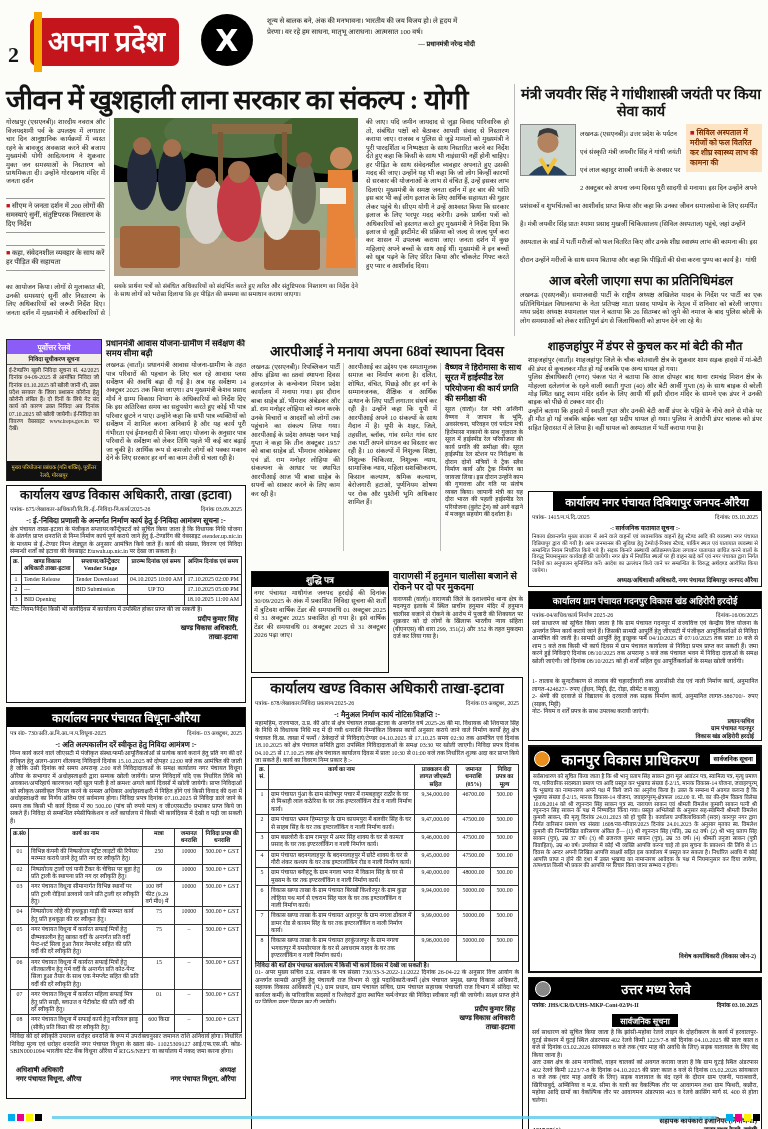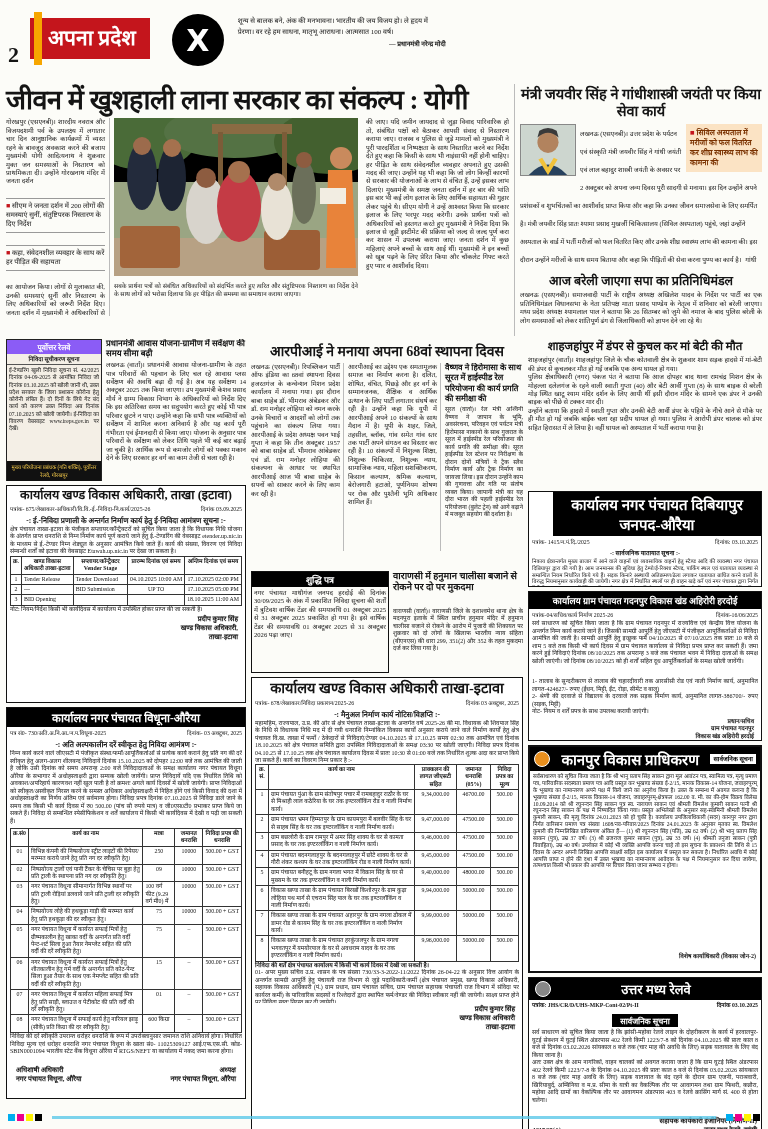--- a/index.html
+++ b/index.html
@@ -7,22 +7,22 @@
   .page{ width:768px; height:1129px; margin:0 auto; background:#fcfcf8; color:#141414;
          font-family:"Liberation Serif","DejaVu Serif",serif; position:relative; overflow:hidden; }
   .t{ font-size:6.6px; line-height:1.28; text-align:justify; }
   .tt{ font-size:6px; line-height:1.25; text-align:justify; }
   b,.b{ font-weight:bold; }
   .ctr{ text-align:center; }
 
   
   .hdr{ height:84px; display:flex; align-items:flex-start; padding:8px 10px 0 8px; position:relative; }
   .pgnum{ font-size:22px; font-weight:bold; margin-top:34px; width:20px; }
-  .secbox{ background:#c4151c; color:#fff; font-weight:bold; font-size:21px; padding:10px 14px 10px 18px;
-           position:relative; margin:10px 6px 0 2px; line-height:1; }
+  .secbox{ background:#c4151c; color:#fff; font-weight:bold; font-size:28px; padding:10px 14px 10px 18px;
+           position:relative; margin:10px 6px 0 2px; line-height:1;border-radius:7px; }
   .secbox:before{ content:""; position:absolute; left:4px; top:-6px; bottom:-6px; width:8px; background:#f7a600; }
   .mast{ width:238px; text-align:center; margin-top:4px; }
   .dateline{ font-size:8.5px; letter-spacing:.4px; padding-bottom:3px; border-bottom:1px solid #222; }
   .mastrow{ display:flex; align-items:center; justify-content:center; gap:5px; padding-top:3px; }
   .mastname{ font-size:20px; font-weight:bold; letter-spacing:1px; }
   .mastsmall{ font-size:6px; display:block; text-align:left; color:#c4151c; }
   .website{ font-size:9px; color:#555; }
   .xwrap{ margin:6px 14px 0 16px; }
   .xcirc{ width:52px; height:52px; border-radius:50%; background:#000; color:#fff; display:flex;
           align-items:center; justify-content:center; font-family:"DejaVu Sans",sans-serif; font-weight:bold; font-size:30px; }
@@ -78,21 +78,21 @@
 
   .rpi-head{ font-size:14px; font-weight:bold; text-align:center; padding:2px 0 3px; }
   .rpi-cols{ display:flex; gap:4px; height:188px; overflow:hidden; }
   .rpi-c{ flex:1; border-right:0.5px solid #bbb; padding-right:3px; }
   .vcol{ width:78px; }
   .v-h{ font-size:8.2px; font-weight:bold; line-height:1.25; padding-bottom:2px; }
 
   .shvrow{ display:flex; gap:4px; height:102px; overflow:hidden; margin-top:20px; }
   .shuddhi{ width:138px; border:1.2px solid #111; }
   .shuddhi-h{ background:#000; color:#fff; font-weight:bold; font-size:9px; text-align:center; padding:1px; }
-  .var-h{ font-size:9.5px; font-weight:bold; line-height:1.2; padding-bottom:14px; }
+  .var-h{ font-size:9.5px; font-weight:bold; line-height:1.2; padding-bottom:2px; }
 
   .shj-h{ font-size:11.5px; font-weight:bold; text-align:center; line-height:1.15; padding:1px 0 3px; }
   .shj{ height:148px; overflow:hidden; }
 
   .kda-bar{ background:#000; color:#fff; display:flex; align-items:center; padding:2px 4px; gap:5px; }
   .kda-name{ font-size:15px; font-weight:bold; flex:1; text-align:center; }
   .kda-badge{ background:#fff; color:#000; font-size:6.4px; font-weight:bold; text-align:center; padding:1px 3px; line-height:1.2; }
   .logo-circ{ width:16px; height:16px; border-radius:50%; background:#e88f1e; border:1.5px solid #fff; }
   .ncr-bar{ background:#000; color:#fff; display:flex; align-items:center; gap:6px; padding:2px 6px; }
   .ncr-name{ flex:1; text-align:center; font-size:13px; font-weight:bold; }
@@ -450,21 +450,21 @@
 
     <div class="colR">
       <div class="shj">
         <div class="shj-h">शाहजहांपुर में डंपर से कुचल कर मां बेटी की मौत</div>
         <div class="t">शाहजहांपुर (वार्ता)। शाहजहांपुर जिले के चौक कोतवाली क्षेत्र के शुक्रवार शाम सड़क हादसे में मां-बेटी की डंपर से कुचलकर मौत हो गई जबकि एक अन्य घायल हो गया।</div>
         <div class="t">पुलिस क्षेत्राधिकारी (नगर) पंकज पंत ने बताया कि आज दोपहर बाद थाना रामचंद्र मिशन क्षेत्र के मोहल्ला दलेलगंज के रहने वाली स्वाती गुप्ता (40) और बेटी आर्वी गुप्ता (8) के साथ बाइक से बरेली मोड़ स्थित खाटू श्याम मंदिर दर्शन के लिए आयी थीं इसी दौरान मंदिर के सामने एक डंपर ने उनकी बाइक को पीछे से टक्कर मार दी।</div>
         <div class="t">उन्होंने बताया कि हादसे में स्वाती गुप्ता और उनकी बेटी आर्वी डंपर के पहिये के नीचे आने से मौके पर ही मौत हो गई जबकि बाईक चला रहा प्रदीप घायल हो गया। पुलिस ने आरोपी डंपर चालक को डंपर सहित हिरासत में ले लिया है। वहीं घायल को अस्पताल में भर्ती कराया गया है।</div>
       </div>
 
       <div class="noticebox" style="height:96px;padding:0;">
-        <div class="nb-title-blk" style="font-size:15px;margin-left:24px;">कार्यालय नगर पंचायत दिबियापुर जनपद-औरैया</div>
+        <div class="nb-title-blk" style="font-size:11px;margin-left:24px;">कार्यालय नगर पंचायत दिबियापुर जनपद-औरैया</div>
         <div style="padding:1px 3px;">
           <div class="refrow">
             <span>पत्रांक- 1415/न.पं.दि./2025</span>
             <span>दिनांक: 03.10.2025</span>
           </div>
           <div class="nb-sub" style="font-size:6.2px;">-: सार्वजनिक यातायात सूचना :-</div>
           <div class="tt" style="height:44px;overflow:hidden;font-size:5.4px;">निकाय क्षेत्रान्तर्गत मुख्य बाजार में आने वाले वाहनों एवं व्यवसायिक वाहनों हेतु स्टैण्ड आदि की व्यवस्था नगर पंचायत दिबियापुर द्वारा की गयी है। आम जनमानस की सुविधा हेतु टेम्पो/ई-रिक्शा स्टैण्ड, पार्किंग स्थल एवं यातायात व्यवस्था से सम्बन्धित नियम निर्धारित किये गये हैं। सड़क किनारे अस्थायी अतिक्रमण/ठेला लगाकर यातायात बाधित करने वालों के विरुद्ध नियमानुसार कार्यवाही की जायेगी। नगर क्षेत्र में निर्धारित स्थलों पर ही वाहन खड़े करें एवं नगर पंचायत द्वारा निर्गत निर्देशों का अनुपालन सुनिश्चित करें। आदेश का उल्लंघन किये जाने पर सम्बन्धित के विरुद्ध अर्थदण्ड आरोपित किया जायेगा।</div>
           <div class="tt b" style="text-align:right;">अध्यक्ष/अधिशासी अधिकारी, नगर पंचायत दिबियापुर जनपद औरैया</div>
         </div>
       </div>

